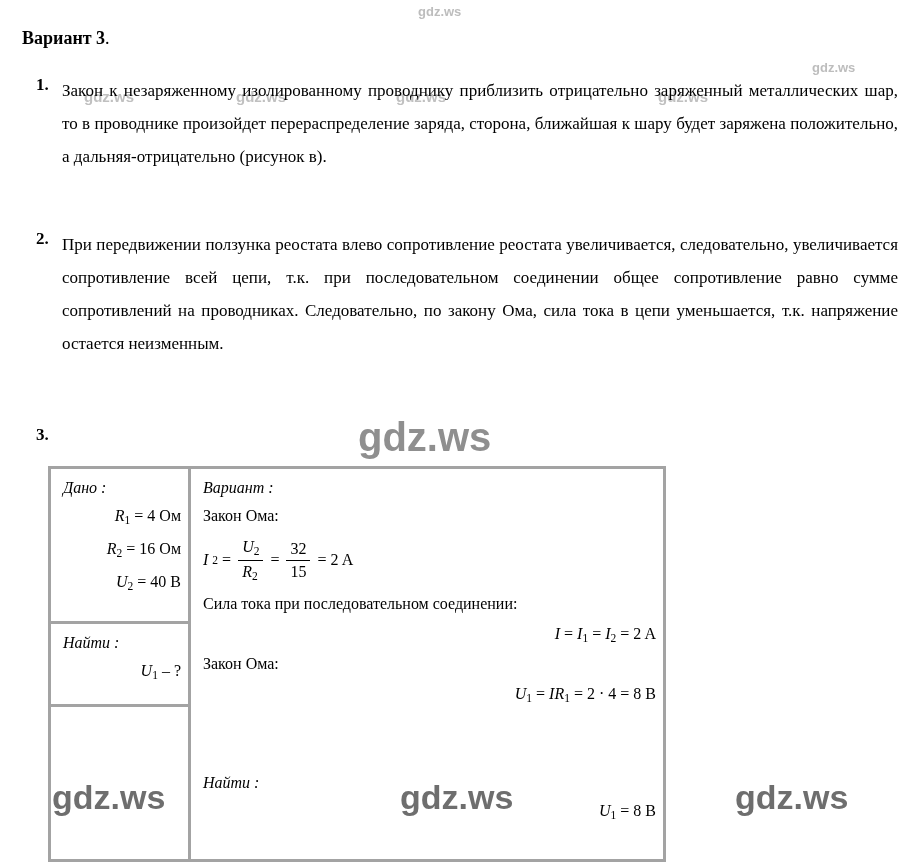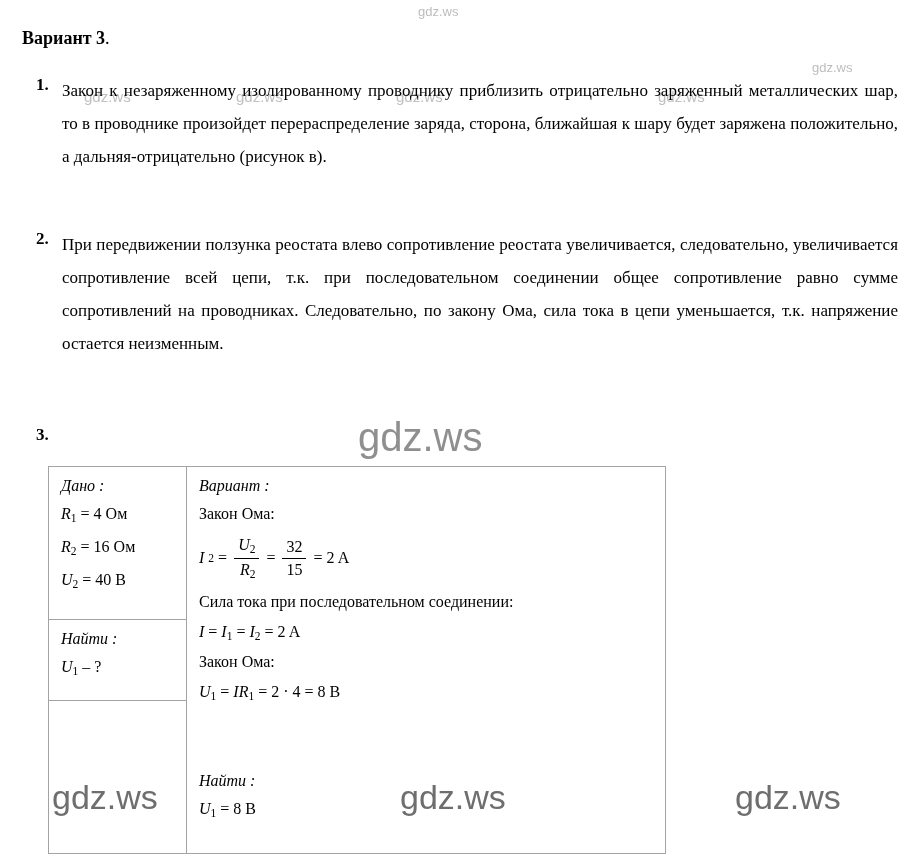--- a/index.html
+++ b/index.html
@@ -19,21 +19,21 @@
     position: relative;
     width: 915px;
     height: 862px;
   }
 
   
   .wm {
     position: absolute;
     color: #b8b8b8;
     font-family: "Liberation Sans", sans-serif;
-    font-weight: normal;
+    font-weight: bold;
     pointer-events: none;
     white-space: nowrap;
   }
   .wm-sm { font-size: 13px; color: #bdbdbd; }
   .wm-md { font-size: 15px; color: #c0c0c0; }
   .wm-lg { font-size: 40px; color: #8f8f8f; }
   .wm-xl { font-size: 34px; color: #6e6e6e; }
 
   
   .variant {
@@ -85,50 +85,51 @@
     position: absolute;
     left: 48px;
     top: 466px;
     width: 618px;
     border: 1px solid #000;
     border-collapse: collapse;
     font-size: 16px;
     background: transparent;
   }
   .solution-table td {
-    border: 1px solid #a3a3a3;
+    border: 3px solid #a3a3a3;
     vertical-align: top;
     padding: 10px 7px 12px 12px;
   }
   .col-left { width: 118px; }
   .label-it {
     font-style: italic;
     font-size: 16px;
     margin-bottom: 10px;
   }
   .formula-line {
     margin: 0 0 11px 0;
     white-space: nowrap;
+    text-align: right;
   }
   .txt-line {
     margin: 0 0 12px 0;
   }
   .givens .formula-line { margin-bottom: 14px; }
 
   sub {
     font-size: 0.72em;
     vertical-align: -0.28em;
   }
   .ital { font-style: italic; }
 
   
   .frac {
     display: inline-block;
     vertical-align: middle;
-    text-align: right;
+    text-align: left;
     margin: 0 3px;
   }
   .frac .num {
     display: block;
     border-bottom: 1px solid #000;
     padding: 0 4px 1px 4px;
     line-height: 1.25;
   }
   .frac .den {
     display: block;

